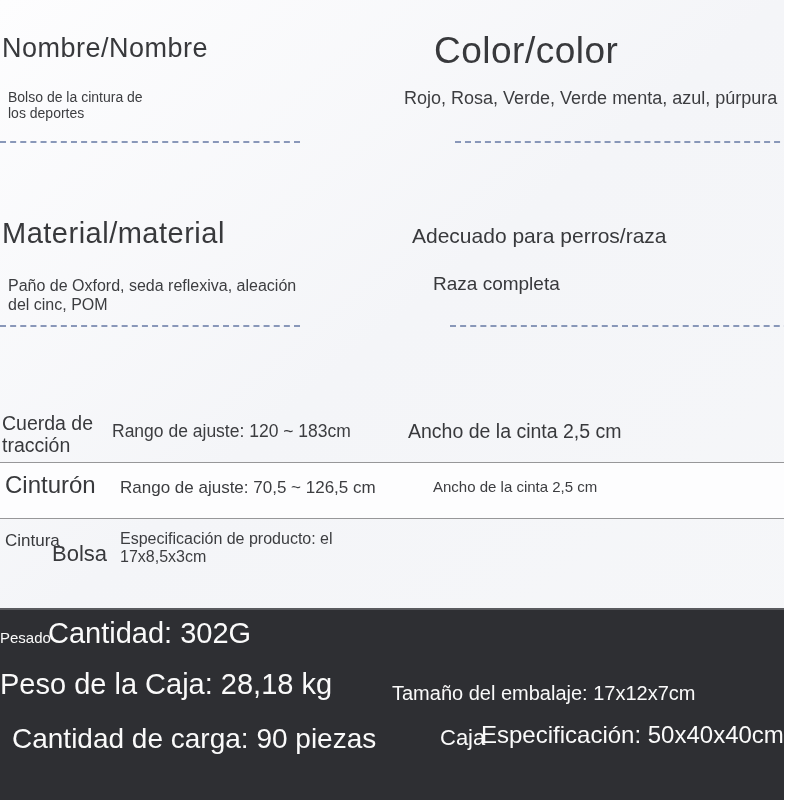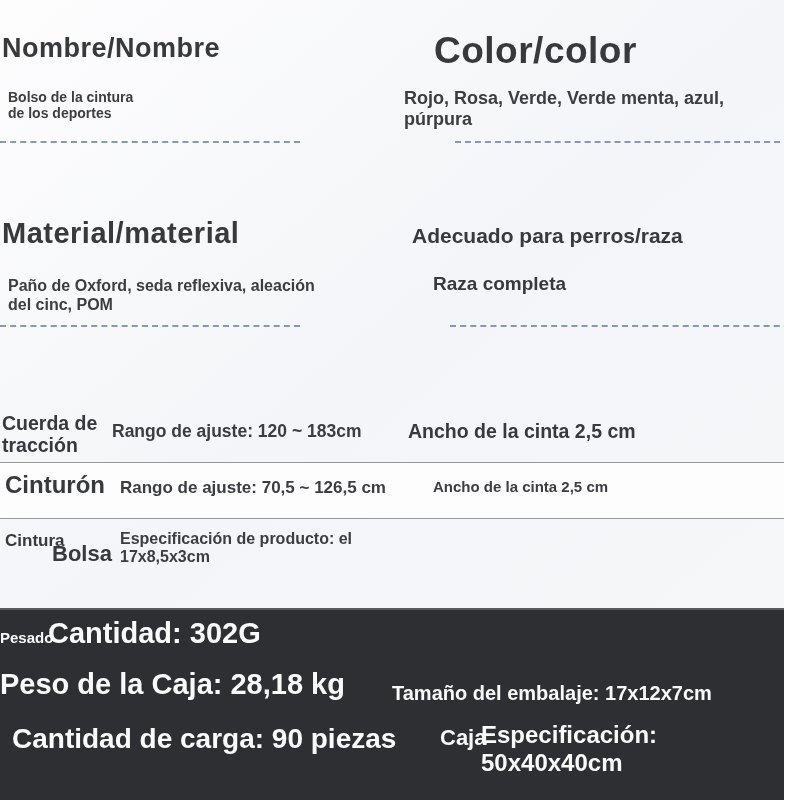--- a/index.html
+++ b/index.html
@@ -8,21 +8,20 @@
     font-family: "Liberation Sans", sans-serif;
     color: #38393c;
     background: #ffffff;
   }
   .page {
     position: relative;
     width: 784px;
     height: 800px;
     overflow: hidden;
     background: linear-gradient(140deg, #fdfdfe 0%, #f4f5f8 45%, #f6f7f9 100%);
-    font-weight: bold;
   }
   .abs { position: absolute; }
 
   
   .h-name   { left: 2px;  top: 33px;  font-size: 27px; letter-spacing: 0.5px; }
   .v-name   { left: 8px;  top: 89px;  font-size: 14px; line-height: 1.15; width: 138px; color: #3c3d40; }
   .h-color  { left: 434px; top: 30px; font-size: 37px; letter-spacing: 0.5px; }
   .v-color  { left: 404px; top: 88px; font-size: 18px; color: #3c3d40; }
 
   .h-material { left: 2px; top: 217px; font-size: 29px; letter-spacing: 0.5px; }

